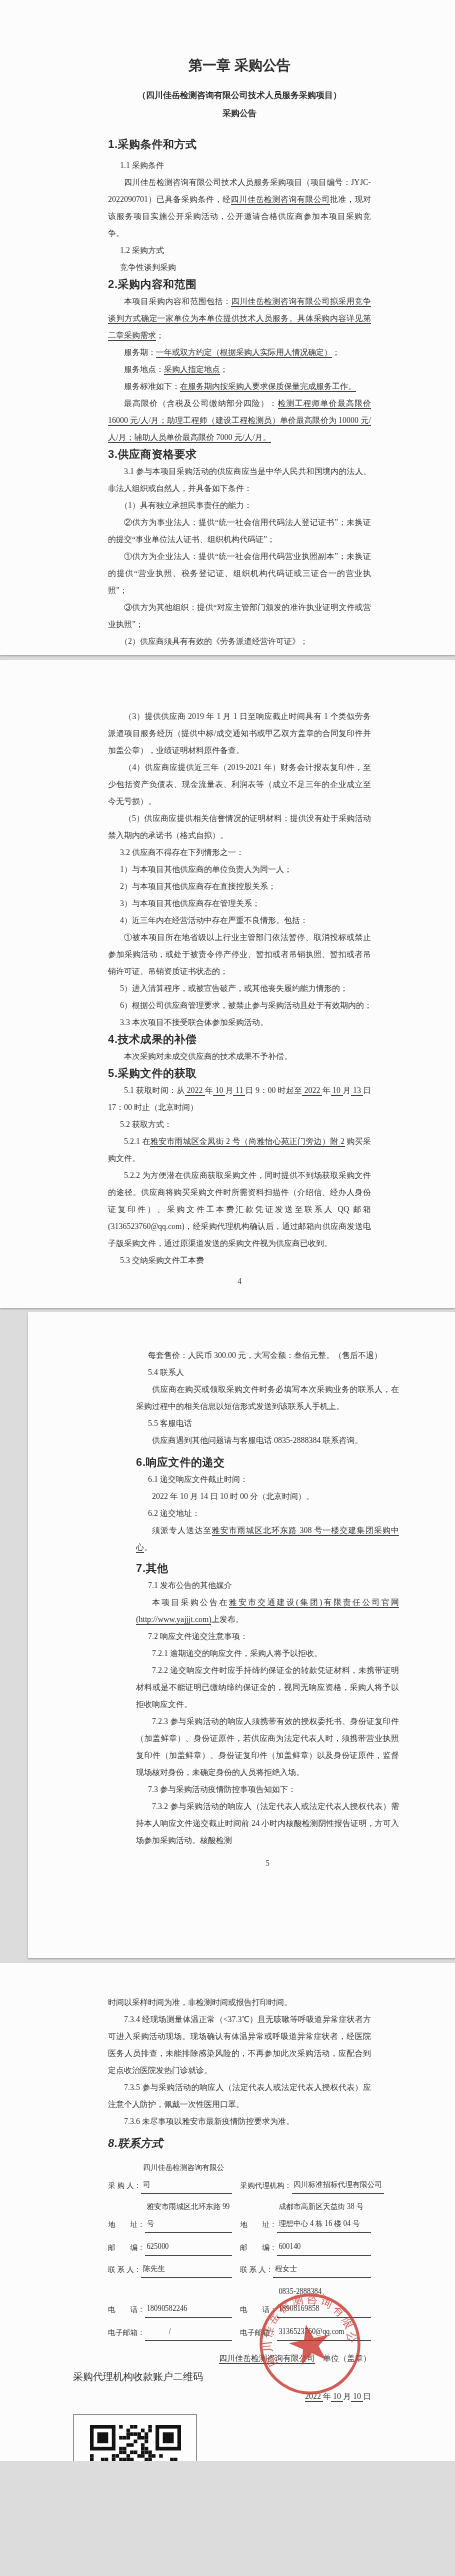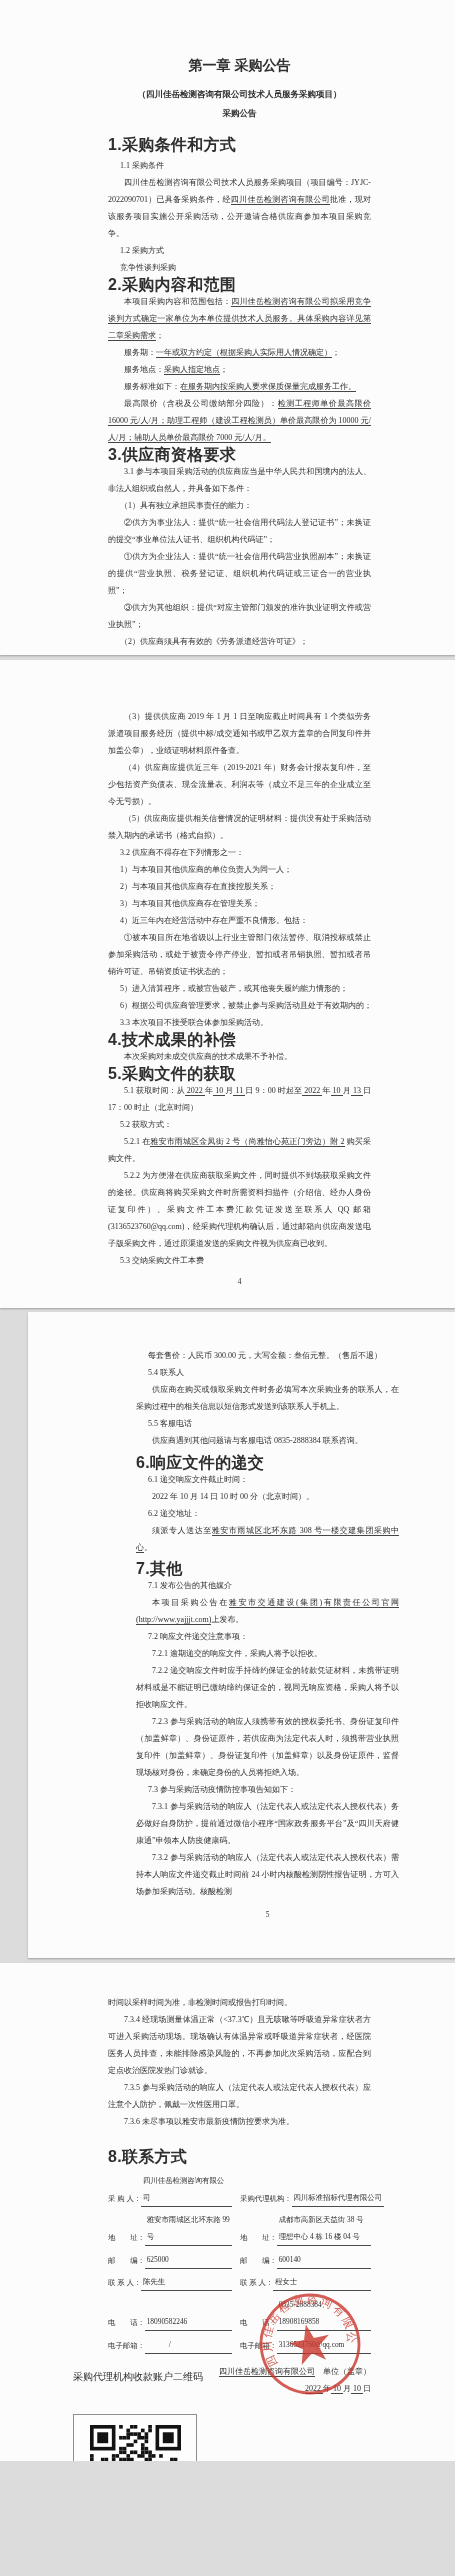--- a/index.html
+++ b/index.html
@@ -7,21 +7,21 @@
   .doc{width:455px;}
   .page{position:relative;width:455px;background:#fcfcfc;overflow:hidden;box-sizing:border-box;
         padding:0 84px 0 108px;box-shadow:0 0.6px 1.7px rgba(0,0,0,.28);}
   .pg1{height:655px;margin-bottom:4.6px;}
   .pg2{height:648px;margin-bottom:4.6px;}
   .pg3{height:646px;margin-bottom:4.6px;margin-left:28px;}
   .pg4{height:498px;}
   .blk{width:263px;}
   .b-title{font-family:"Liberation Sans",sans-serif;font-weight:bold;font-size:14px;line-height:16px;text-align:center;}
   .b-sub{font-family:"Liberation Sans",sans-serif;font-weight:bold;font-size:8.5px;line-height:15px;text-align:center;}
-  .b-h1{font-family:"Liberation Sans",sans-serif;font-weight:bold;font-size:16px;line-height:17px;letter-spacing:0.3px;}
+  .b-h1{font-family:"Liberation Sans",sans-serif;font-weight:bold;font-size:11px;line-height:17px;letter-spacing:0.3px;}
   .b-line{padding-left:12px;}
   .b-para{text-indent:16px;text-align:justify;}
   .b-para.noind{text-indent:0;}
   .b-pagenum{text-align:center;font-size:7.4px;}
   .u{border-bottom:0.6px solid #454545;}
   
   .b-contacts{font-size:7.4px;}
   .crow{display:flex;margin-bottom:4.6px;}
   .ccell{display:flex;align-items:flex-end;}
   .ccell.l{width:124px;margin-right:8px;flex:none;}
@@ -36,21 +36,21 @@
   .qr-box{position:absolute;left:73px;top:451px;width:124px;height:171px;border:0.6px solid #8f8f8f;
           text-align:center;padding-top:10.2px;box-sizing:border-box;background:#fdfdfd;}
   .qr-caption{font-size:6.8px;line-height:10.2px;margin-top:5.7px;color:#333;}
 </style>
 </head>
 <body>
 
 <div class="doc">
   <section class="page pg1">
       <div class="blk b-title" style="margin-top: 57px;">第一章 采购公告</div>
-      <div class="blk b-sub" style="margin-top: 15px; font-family: Liberation Mono, monospace;">（四川佳岳检测咨询有限公司技术人员服务采购项目）</div>
+      <div class="blk b-sub" style="margin-top: 15px;">（四川佳岳检测咨询有限公司技术人员服务采购项目）</div>
       <div class="blk b-sub" style="margin-top: 3.4px;">采购公告</div>
       <div class="blk b-h1" style="margin-top: 15px;">1.采购条件和方式</div>
       <div class="blk b-line" style="margin-top: 3.4px;">1.1 采购条件</div>
       <div class="blk b-para"><span>四川佳岳检测咨询有限公司技术人员服务采购项目（项目编号：JYJC-2022090701）已具备采购条件，经</span><span class="u">四川佳岳检测咨询有限公司</span><span>批准，现对该服务项目实施公开采购活动，公开邀请合格供应商参加本项目采购竞争。</span></div>
       <div class="blk b-line">1.2 采购方式</div>
       <div class="blk b-line">竞争性谈判采购</div>
       <div class="blk b-h1">2.采购内容和范围</div>
       <div class="blk b-para"><span>本项目采购内容和范围包括：</span><span class="u">四川佳岳检测咨询有限公司拟采用竞争谈判方式确定一家单位为本单位提供技术人员服务。具体采购内容详见第二章采购需求</span><span>；</span></div>
       <div class="blk b-para"><span>服务期：</span><span class="u">一年或双方约定（根据采购人实际用人情况确定）</span><span>；</span></div>
       <div class="blk b-para"><span>服务地点：</span><span class="u">采购人指定地点</span><span>；</span></div>
@@ -100,30 +100,29 @@
       <div class="blk b-line">6.2 递交地址：</div>
       <div class="blk b-para"><span>须派专人送达至</span><span class="u">雅安市雨城区北环东路 308 号一楼交建集团采购中心</span><span>。</span></div>
       <div class="blk b-h1" style="margin-top: 4.6px;">7.其他</div>
       <div class="blk b-line">7.1 发布公告的其他媒介</div>
       <div class="blk b-para"><span>本项目采购公告在</span><span class="u">雅安市交通建设(集团)有限责任公司官网(http://www.yajjjt.com)</span><span>上发布。</span></div>
       <div class="blk b-line">7.2 响应文件递交注意事项：</div>
       <div class="blk b-para">7.2.1 逾期递交的响应文件，采购人将予以拒收。</div>
       <div class="blk b-para">7.2.2 递交响应文件时应手持缔约保证金的转款凭证材料，未携带证明材料或是不能证明已缴纳缔约保证金的，视同无响应资格，采购人将予以拒收响应文件。</div>
       <div class="blk b-para">7.2.3 参与采购活动的响应人须携带有效的授权委托书、身份证复印件（加盖鲜章）、身份证原件，若供应商为法定代表人时，须携带营业执照复印件（加盖鲜章）、身份证复印件（加盖鲜章）以及身份证原件，监督现场核对身份，未确定身份的人员将拒绝入场。</div>
       <div class="blk b-line">7.3 参与采购活动疫情防控事项告知如下：</div>
-      <div class="blk b-para">7.3.1 参与采购活动的响应人（法定代表人或法定代表人授权代表）务必做好自身防护，提前通过微信小程序“国家政务服务平台”及“四川天府健康通”申领本人防疫健康码。</div>
       <div class="blk b-para">7.3.2 参与采购活动的响应人（法定代表人或法定代表人授权代表）需持本人响应文件递交截止时间前 24 小时内核酸检测阴性报告证明，方可入场参加采购活动。核酸检测</div>
       <div class="blk b-pagenum" style="margin-top: 5.7px;">5</div>
     </section>
   <section class="page pg4">
       <div class="blk b-para noind" style="margin-top: 31px;">时间以采样时间为准，非检测时间或报告打印时间。</div>
       <div class="blk b-para">7.3.4 经现场测量体温正常（&lt;37.3℃）且无咳嗽等呼吸道异常症状者方可进入采购活动现场。现场确认有体温异常或呼吸道异常症状者，经医院医务人员排查，未能排除感染风险的，不再参加此次采购活动，应配合到定点收治医院发热门诊就诊。</div>
       <div class="blk b-para">7.3.5 参与采购活动的响应人（法定代表人或法定代表人授权代表）应注意个人防护，佩戴一次性医用口罩。</div>
       <div class="blk b-para">7.3.6 未尽事项以雅安市最新疫情防控要求为准。</div>
-      <div class="blk b-h1" style="margin-top: 18px;">8.联系方式</div>
+      <div class="blk b-h1" style="margin-top: 5px; font-style: italic;">8.联系方式</div>
       <div class="blk b-contacts" style="margin-top: 6.8px;">
         <div class="crow">
           <div class="ccell l">
             <span class="clab">采 购 人：</span>
             <span class="cval">四川佳岳检测咨询有限公司</span>
           </div>
           <div class="ccell r nw">
             <span class="clab">采购代理机构：</span>
             <span class="cval">四川标准招标代理有限公司</span>
           </div>
@@ -173,21 +172,21 @@
             <span class="clab">电子邮箱：</span>
             <span class="cval">　　　/</span>
           </div>
           <div class="ccell r">
             <span class="clab">电子邮箱：</span>
             <span class="cval">3136523760@qq.com</span>
           </div>
         </div>
       </div>
       <div class="blk b-sealline" style="margin-top: 9px;"><span class="u">四川佳岳检测咨询有限公司</span><span>　单位（盖章）</span></div>
-      <div class="blk b-sealline" style="margin-top: 0;"><span class="u"> 2022 </span><span>年</span><span class="u"> 10 </span><span>月</span><span class="u"> 10 </span><span>日　　</span></div>
+      <div class="blk b-sealline" style="margin-top: 21px;"><span class="u"> 2022 </span><span>年</span><span class="u"> 10 </span><span>月</span><span class="u"> 10 </span><span>日　　</span></div>
       <div class="seal"><svg width="108" height="108" viewBox="0 0 190 190" style="opacity:.8;font-size:14px">
           <g transform="rotate(-12 95 95)">
             <circle cx="95" cy="95" r="86" fill="none" stroke="#c9362c" stroke-width="5"></circle>
             <path id="sarc" d="M 33 118 A 68 68 0 1 1 157 118" fill="none"></path>
             <text fill="#c9362c" font-size="20" font-family="Liberation Sans, sans-serif" letter-spacing="4"><textPath href="#sarc">四川佳岳检测咨询有限公司</textPath></text>
             <polygon points="95,60 103.8,86 131,86 109,101.5 117,128 95,111.5 73,128 81,101.5 59,86 86.2,86" fill="#c9362c"></polygon>
           </g>
         </svg></div>
       <div class="qr-label">采购代理机构收款账户二维码</div>
       <div class="qr-box"><svg width="91" height="91" viewBox="0 0 160 160" style="background:#fff">

